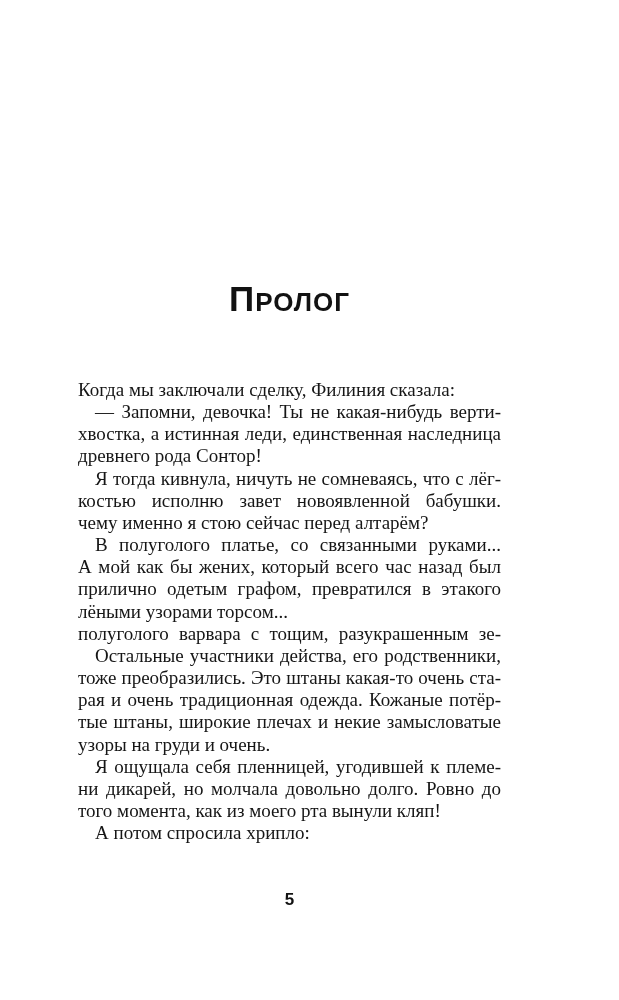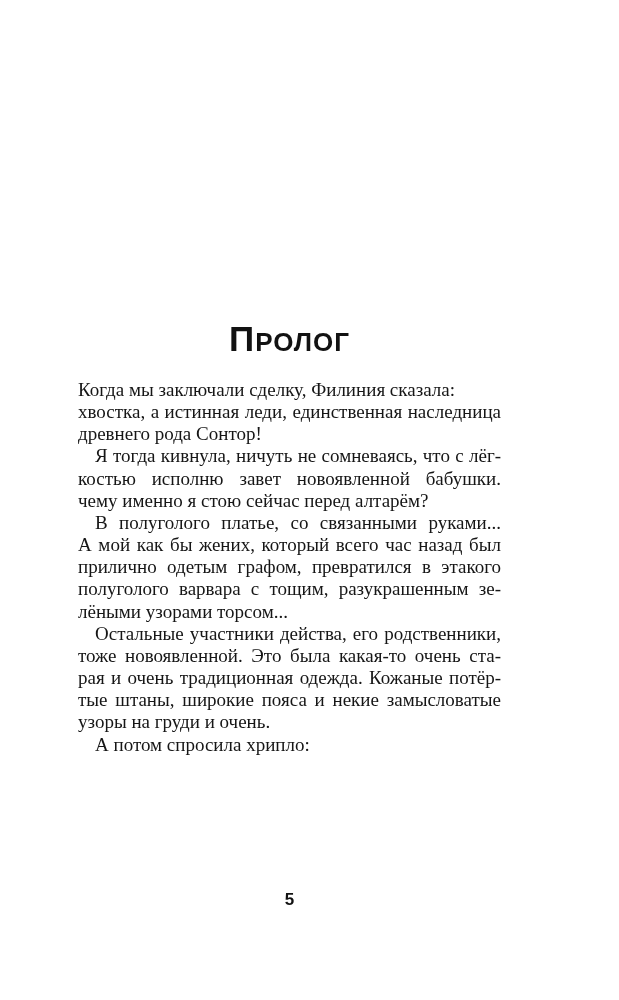--- a/index.html
+++ b/index.html
@@ -19,21 +19,20 @@
   .chapter-title {
     position: absolute;
     top: 281px;
     left: 78px;
     width: 423px;
     text-align: center;
     font-family: "Liberation Sans", sans-serif;
     font-weight: 700;
     color: #121212;
     white-space: nowrap;
-    margin-top: 40px;
   }
   .title-cap {
     font-size: 35px;
     line-height: 36px;
     letter-spacing: 1px;
   }
   .title-small {
     font-size: 26px;
     line-height: 36px;
     letter-spacing: 1px;
@@ -81,41 +80,47 @@
 
   <div class="chapter-title">
     <span class="title-cap">П</span><span class="title-small">РОЛОГ</span>
   </div>
 
   <div class="page-body">
       <div class="para">
         <div class="line last-line">Когда мы заключали сделку, Филиния сказала:</div>
       </div>
       <div class="para">
+        <div class="line indent-line">— Запомни, девочка! Ты не какая-нибудь верти-</div>
         <div class="line">хвостка, а истинная леди, единственная наследница</div>
         <div class="line last-line">древнего рода Сонтор!</div>
       </div>
       <div class="para">
         <div class="line indent-line">Я тогда кивнула, ничуть не сомневаясь, что с лёг-</div>
         <div class="line">костью исполню завет новоявленной бабушки.</div>
         <div class="line last-line">чему именно я стою сейчас перед алтарём?</div>
       </div>
       <div class="para">
         <div class="line indent-line">В полуголого платье, со связанными руками...</div>
         <div class="line">А мой как бы жених, который всего час назад был</div>
         <div class="line">прилично одетым графом, превратился в этакого</div>
+        <div class="line last-line">лёными узорами торсом...</div>
         <div class="line">полуголого варвара с тощим, разукрашенным зе-</div>
-        <div class="line last-line">лёными узорами торсом...</div>
       </div>
       <div class="para">
         <div class="line indent-line">Остальные участники действа, его родственники,</div>
-        <div class="line">тоже новоявленной. Это была какая-то очень ста-</div>
+        <div class="line">тоже преобразились. Это штаны какая-то очень ста-</div>
         <div class="line">рая и очень традиционная одежда. Кожаные потёр-</div>
-        <div class="line">тые штаны, широкие пояса и некие замысловатые</div>
+        <div class="line">тые штаны, широкие плечах и некие замысловатые</div>
         <div class="line last-line">узоры на груди и очень.</div>
+      </div>
+      <div class="para">
+        <div class="line indent-line">Я ощущала себя пленницей, угодившей к племе-</div>
+        <div class="line">ни дикарей, но молчала довольно долго. Ровно до</div>
+        <div class="line last-line">того момента, как из моего рта вынули кляп!</div>
       </div>
       <div class="para">
         <div class="line last-line indent-line">А потом спросила хрипло:</div>
       </div>
     </div>
 
   <div class="folio">5</div>
 
 </div>
 

